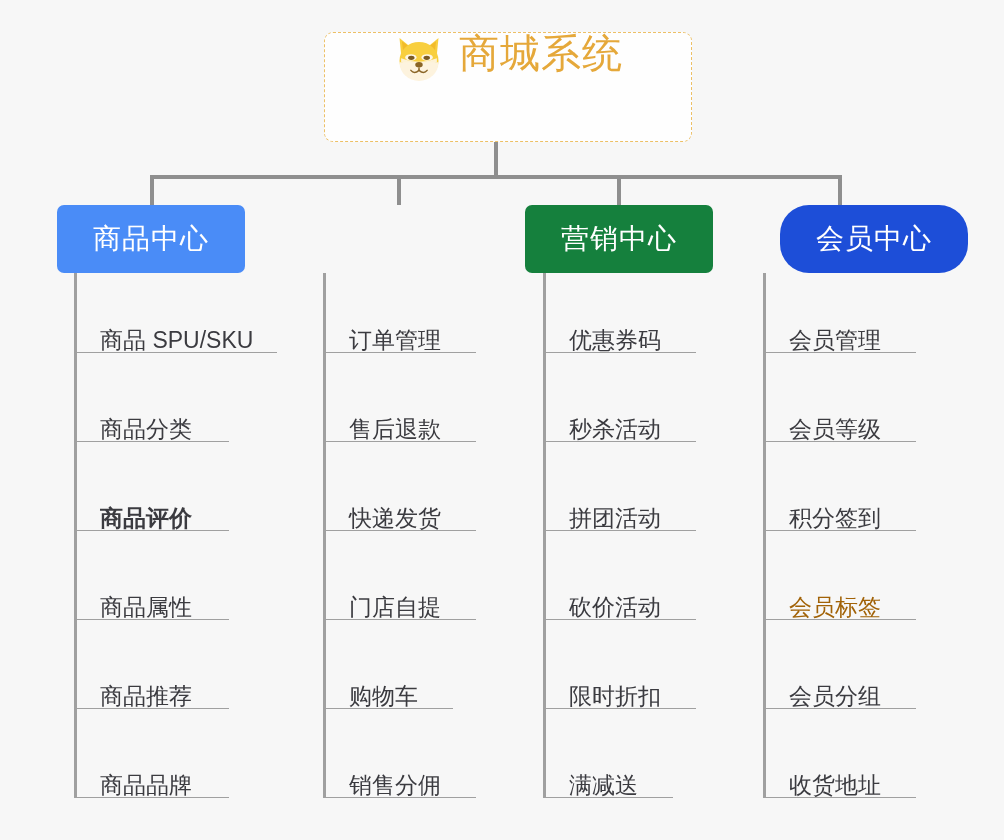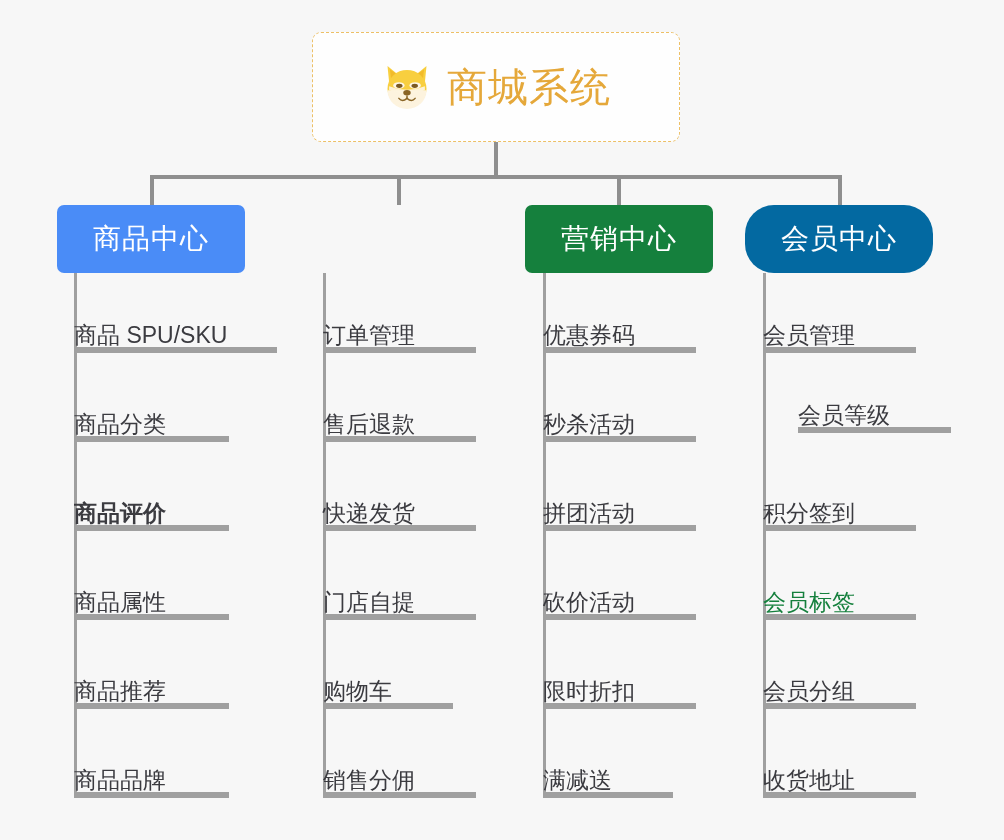--- a/index.html
+++ b/index.html
@@ -15,30 +15,29 @@
   }
   #chart-root {
     position: relative;
     width: 1004px;
     height: 840px;
   }
 
   
   .root-node {
     position: absolute;
-    left: 312px;
+    left: 324px;
     top: 32px;
     width: 368px;
     height: 110px;
     box-sizing: border-box;
     background: #fefefe;
     border: 1px dashed #edc066;
     border-radius: 9px;
     display: flex;
-    align-items: center;
     justify-content: center;
     gap: 14px;
   }
   .root-icon {
     width: 52px;
     height: 52px;
     flex: 0 0 auto;
     display: block;
   }
   .root-title {
@@ -103,21 +102,22 @@
     left: 0;
     top: 0;
     width: 3px;
     background: #a0a0a0;
   }
   .leaf {
     position: absolute;
     left: 0;
     box-sizing: border-box;
     height: 44px;
-    border-bottom: 6px solid #d946ef;
+    padding-left: 26px;
+    border-bottom: 1px solid #d946ef;
     display: flex;
     align-items: flex-end;
   }
   .leaf-label {
     font-size: 23px;
     line-height: 30px;
     color: #3b3b40;
     white-space: nowrap;
     transform: translateY(3px);
   }
@@ -220,36 +220,36 @@
         <span class="leaf-label" style="color: rgb(59, 59, 64);">砍价活动</span>
       </div>
     <div class="leaf" style="top: 392px; width: 153px; border-bottom-color: rgb(160, 160, 160);">
         <span class="leaf-label" style="color: rgb(59, 59, 64);">限时折扣</span>
       </div>
     <div class="leaf" style="top: 481px; width: 130px; border-bottom-color: rgb(160, 160, 160);">
         <span class="leaf-label" style="color: rgb(59, 59, 64);">满减送</span>
       </div>
   </div>
 
-  <div class="cat-header" style="left: 745px; background: #0369a1; border-radius: 29px;">
+  <div class="cat-header" style="left: 780px; background: #1d4ed8; border-radius: 29px;">
     <span class="cat-header-label">会员中心</span>
   </div>
   <div class="branch" style="left:763px">
     <div class="branch-trunk" style="background: rgb(160, 160, 160); height: 525px;"></div>
     <div class="leaf" style="top: 36px; width: 153px; border-bottom-color: rgb(160, 160, 160);">
         <span class="leaf-label" style="color: rgb(59, 59, 64);">会员管理</span>
       </div>
-    <div class="leaf" style="top: 116px; width: 153px; border-bottom-color: rgb(160, 160, 160); margin-left: 35px;">
+    <div class="leaf" style="top: 125px; width: 153px; border-bottom-color: rgb(160, 160, 160);">
         <span class="leaf-label" style="color: rgb(59, 59, 64);">会员等级</span>
       </div>
     <div class="leaf" style="top: 214px; width: 153px; border-bottom-color: rgb(160, 160, 160);">
         <span class="leaf-label" style="color: rgb(59, 59, 64); margin-top: 24px;">积分签到</span>
       </div>
     <div class="leaf" style="top: 303px; width: 153px; border-bottom-color: rgb(160, 160, 160);">
-        <span class="leaf-label" style="color: #15803d;">会员标签</span>
+        <span class="leaf-label" style="color: #a16207;">会员标签</span>
       </div>
     <div class="leaf" style="top: 392px; width: 153px; border-bottom-color: rgb(160, 160, 160);">
         <span class="leaf-label" style="color: rgb(59, 59, 64);">会员分组</span>
       </div>
     <div class="leaf" style="top: 481px; width: 153px; border-bottom-color: rgb(160, 160, 160);">
         <span class="leaf-label" style="color: rgb(59, 59, 64);">收货地址</span>
       </div>
   </div>
 
 </div>

